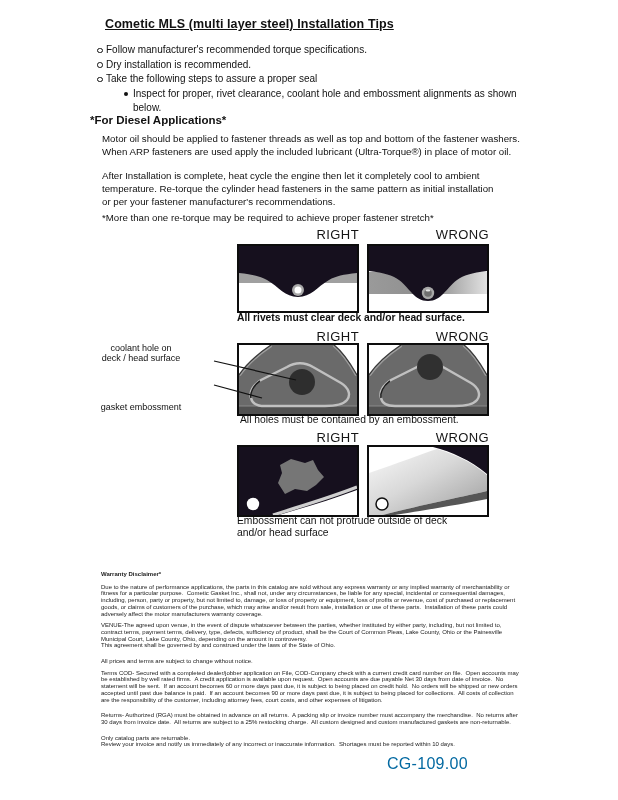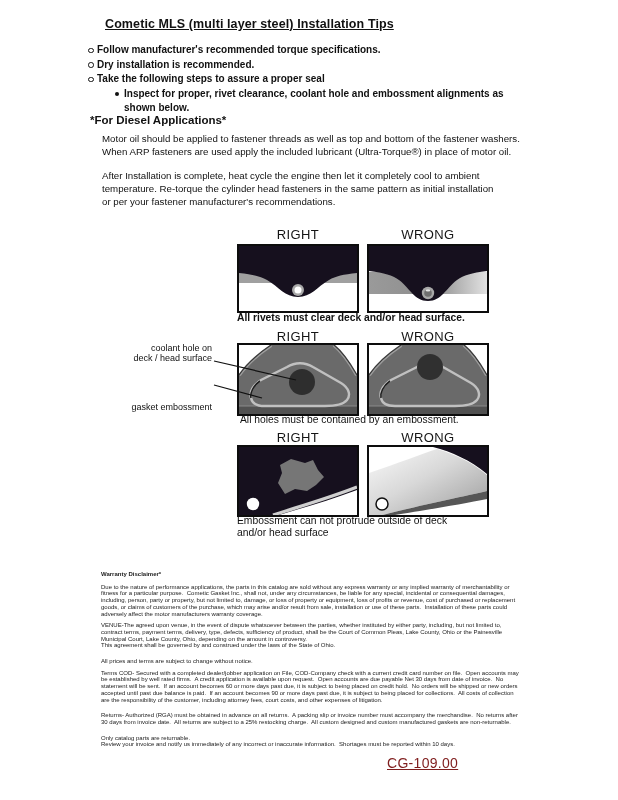--- a/index.html
+++ b/index.html
@@ -8,45 +8,45 @@
     font-family:"Liberation Sans","DejaVu Sans",sans-serif;color:#111;
     overflow:hidden;
   }
   .pre{white-space:pre;}
   
   .title{
     position:absolute;left:105px;top:17px;font-size:12.5px;font-weight:bold;
     text-decoration:underline;letter-spacing:.1px;
   }
   
-  .bullets{position:absolute;left:88px;top:43px;font-size:10px;font-weight:bold;}
+  .bullets{position:absolute;left:97px;top:43px;font-size:10px;}
   .b-row{position:relative;height:14.6px;line-height:14.6px;padding-left:9px;}
   .b-row.sub{margin-left:27px;}
   .marker{
     position:absolute;left:0;top:4.6px;width:3.5px;height:3.5px;border-radius:50%;
     border:1px solid #111;background:#fff;
   }
   .marker.filled{background:#111;width:4px;height:4px;border:none;top:5.2px;}
   
   .diesel-head{position:absolute;left:90px;top:114px;font-size:11.5px;font-weight:bold;}
   .para{position:absolute;left:90px;font-size:9.7px;line-height:12.8px;margin-left:12px;}
   
-  .fig-label{position:absolute;width:122px;text-align:center;font-size:13px;color:#151515;letter-spacing:.4px;}
+  .fig-label{position:absolute;width:122px;text-align:right;font-size:13px;color:#151515;letter-spacing:.4px;}
   .dbox{position:absolute;width:118px;border:2px solid #0d0d0d;background:#fff;}
   .dbox svg{display:block;}
   .caption{position:absolute;font-size:10.3px;line-height:12.3px;color:#111;}
-  .ann{position:absolute;text-align:right;font-size:9px;line-height:9.6px;color:#111;}
+  .ann{position:absolute;text-align:center;font-size:9px;line-height:9.6px;color:#111;}
   .leader-overlay{position:absolute;left:0;top:0;width:618px;height:800px;pointer-events:none;}
   
   .disclaimer{position:absolute;left:101px;top:571px;width:460px;font-size:6px;line-height:6.7px;color:#222;}
   .disclaimer .d-head{font-weight:bold;margin-bottom:6px;}
   .disclaimer .d-p{margin-bottom:5px;}
   .disclaimer .gap{margin-bottom:9px;}
   
-  .docnum{position:absolute;left:387px;top:755px;font-size:14px;letter-spacing:.3px;color:#7f1d1d;text-decoration:underline;}
+  .docnum{position:absolute;left:387px;top:755px;font-size:16px;letter-spacing:.3px;color:#0369a1;}
 </style>
 </head>
 <body>
 
 <div class="page">
 
   <div class="title">Cometic MLS (multi layer steel) Installation Tips</div>
 
   <div class="bullets">
     <div class="b-row">
@@ -66,20 +66,21 @@
       <span>Inspect for proper, rivet clearance, coolant hole and embossment alignments as shown below.</span>
     </div>
   </div>
 
   <div class="diesel-head">*For Diesel Applications*</div>
   <div class="para pre" style="top:133px;">Motor oil should be applied to fastener threads as well as top and bottom of the fastener washers.
 When ARP fasteners are used apply the included lubricant (Ultra-Torque®) in place of motor oil.</div>
   <div class="para pre" style="top:170px;">After Installation is complete, heat cycle the engine then let it completely cool to ambient
 temperature. Re-torque the cylinder head fasteners in the same pattern as initial installation
 or per your fastener manufacturer's recommendations.</div>
+  <div class="para" style="top:212px;">*More than one re-torque may be required to achieve proper fastener stretch*</div>
 
   <div class="fig-label" style="left:237px;top:227px;">RIGHT</div>
   <div class="fig-label" style="left:367px;top:227px;">WRONG</div>
 
   <div class="dbox" style="left:237px;top:244px;height:65px;">
     <svg width="118" height="65" viewBox="0 0 118 65">
       <rect x="0" y="0" width="118" height="65" fill="#ffffff"></rect>
       <rect x="0" y="27" width="118" height="10" fill="#a0a0a0"></rect>
       <rect x="0" y="37" width="118" height="28" fill="#ffffff"></rect>
       <path d="M0,0 H118 V27 C104,28.5 97,30 90,34 C78,41 72,51 59,51 C46,51 40,41 28,34 C21,30 14,28.5 0,27 Z" fill="#16101e"></path>

